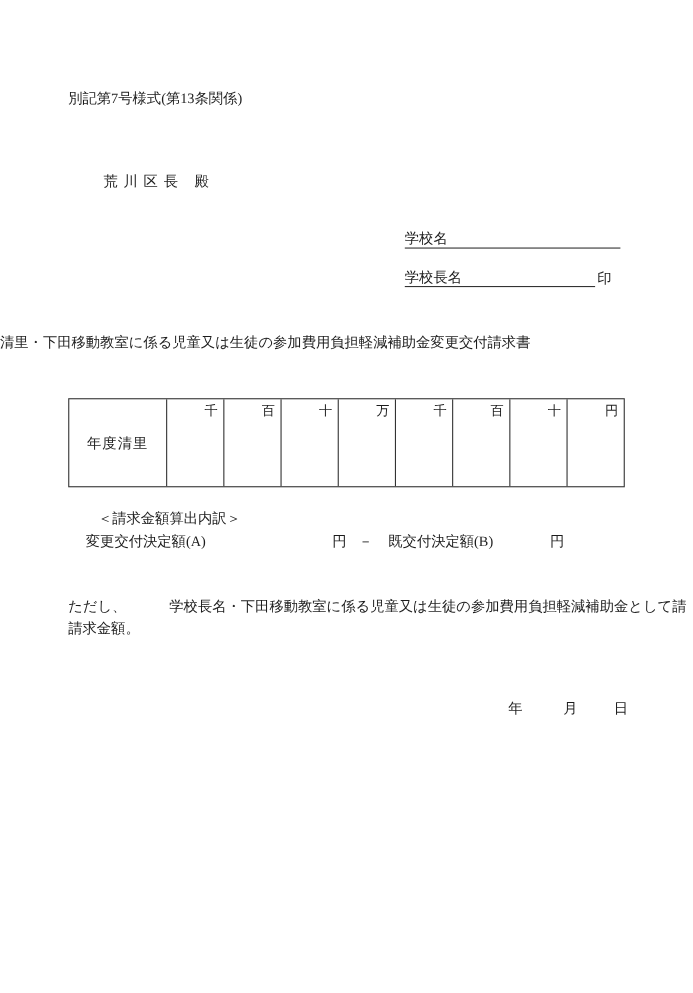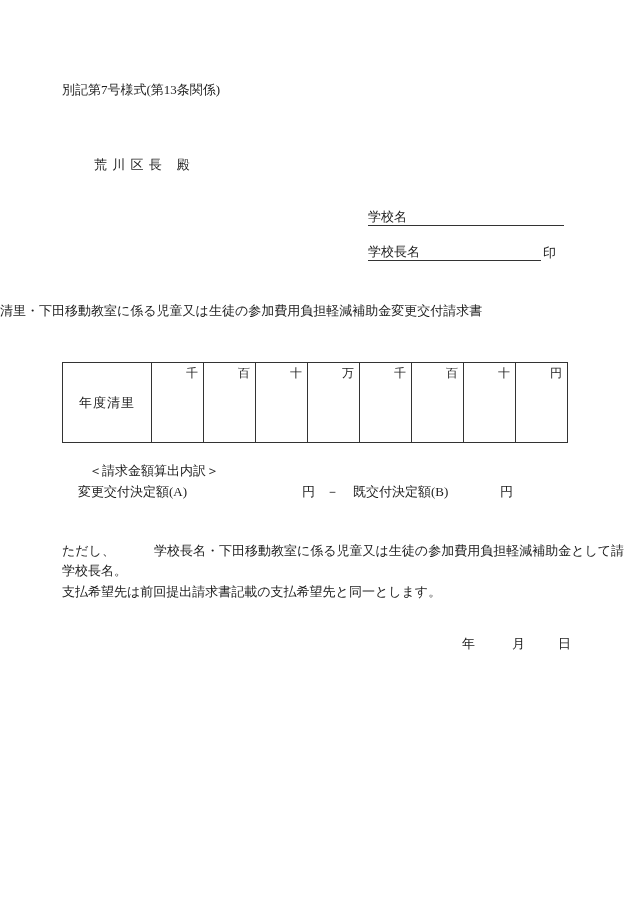--- a/index.html
+++ b/index.html
@@ -135,22 +135,21 @@
 
   <div>
     <span class="bd-span" style="left:78px; top:484px;">変更交付決定額(A)</span>
     <span class="bd-span" style="left:302px; top:484px;">円</span>
     <span class="bd-span" style="left:326px; top:484px;">－</span>
     <span class="bd-span" style="left:353px; top:484px;">既交付決定額(B)</span>
     <span class="bd-span" style="left:500px; top:484px;">円</span>
   </div>
 
   <div class="abs" style="left:62px; top:543px;">ただし、　　　学校長名・下田移動教室に係る児童又は生徒の参加費用負担軽減補助金として請</div>
-  <div class="abs" style="left:62px; top:563px;">学校長名。</div>
-  <div class="abs" style="left:62px; top:584px;">支払希望先は前回提出請求書記載の支払希望先と同一とします。</div>
+  <div class="abs" style="left:62px; top:563px;">請求金額。</div>
 
   <div>
     <span class="bd-span" style="left:462px; top:636px;">年</span>
     <span class="bd-span" style="left:512px; top:636px;">月</span>
     <span class="bd-span" style="left:558px; top:636px;">日</span>
   </div>
 
 </div>
 
 </body></html>

